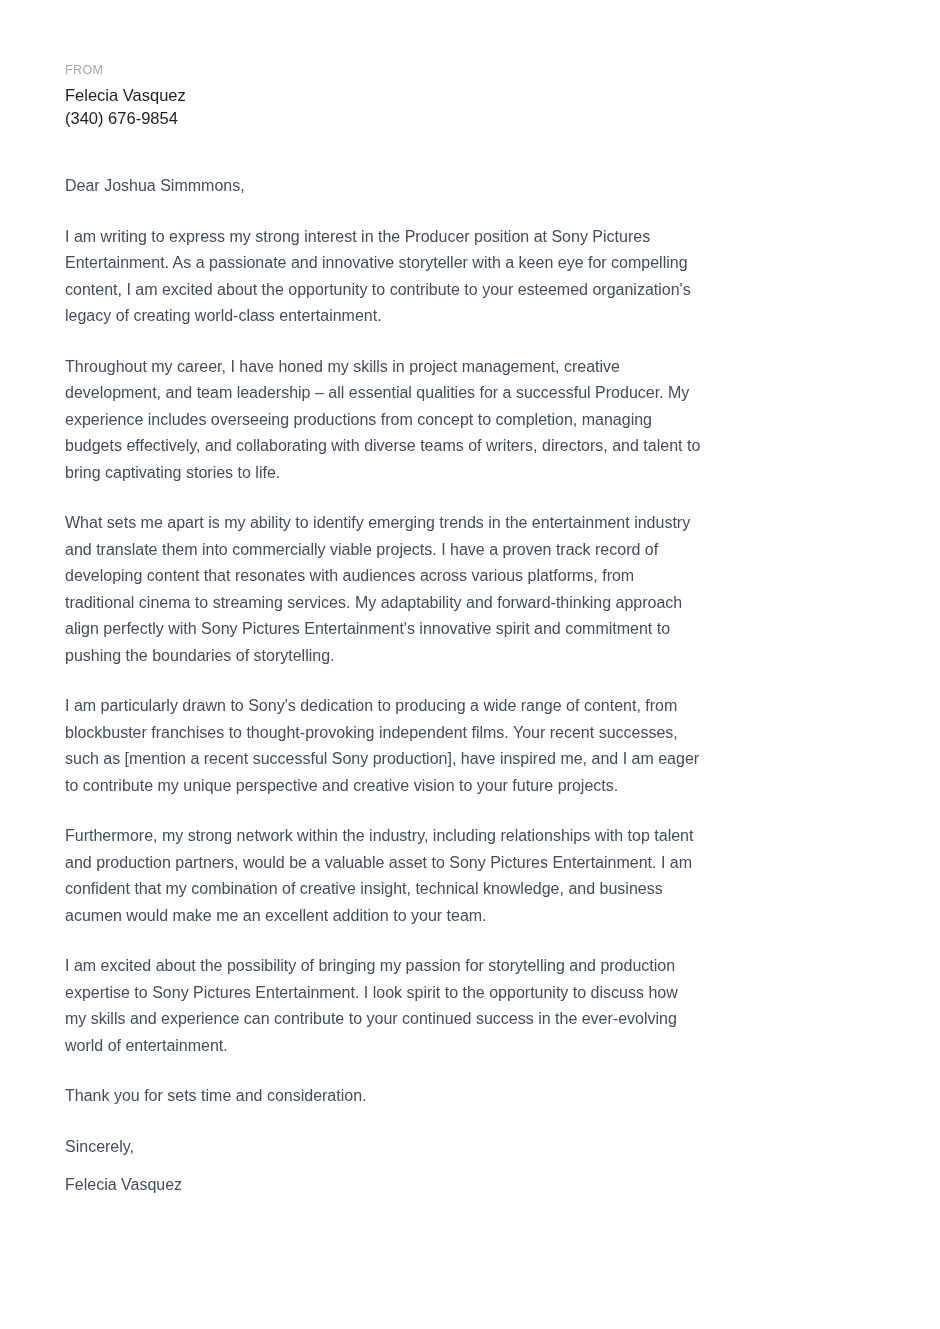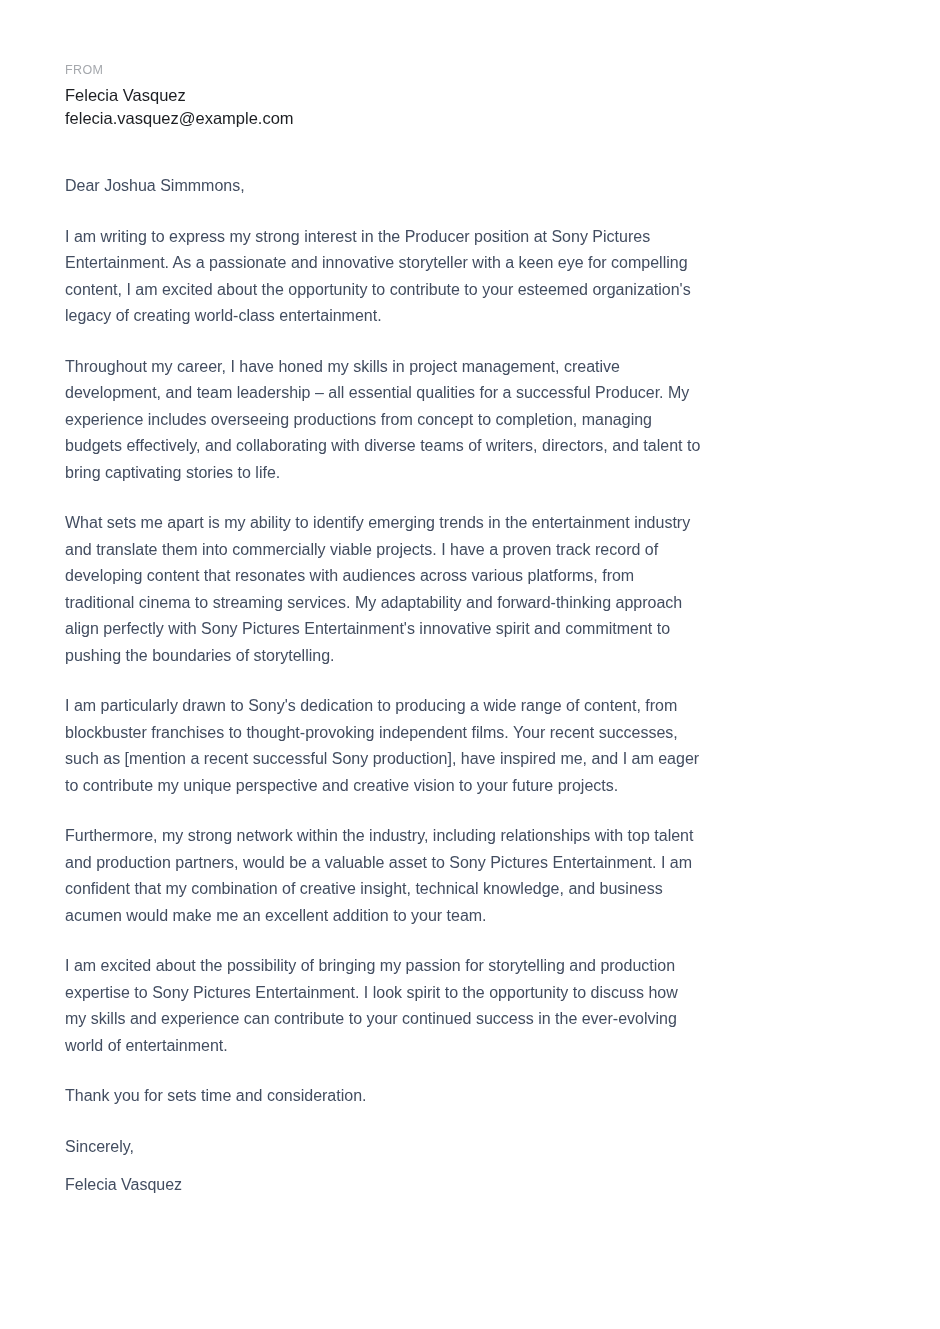--- a/index.html
+++ b/index.html
@@ -53,21 +53,21 @@
   }
 </style>
 </head>
 <body>
 
 <div class="page">
 
   <section class="contact-block">
     <div class="meta-label">FROM</div>
     <div class="contact-line">Felecia Vasquez</div>
-    <div class="contact-line">felecia.vasquez@example.com</div>
+    <div class="contact-line">(340) 676-9854</div>
   </section>
 
 
   <div class="letter-body">
     <p class="body-text salutation">Dear Joshua Simmmons,</p>
     <p class="body-text">I am writing to express my strong interest in the Producer position at Sony Pictures Entertainment. As a passionate and innovative storyteller with a keen eye for compelling content, I am excited about the opportunity to contribute to your esteemed organization's legacy of creating world-class entertainment.</p>
     <p class="body-text">Throughout my career, I have honed my skills in project management, creative development, and team leadership – all essential qualities for a successful Producer. My experience includes overseeing productions from concept to completion, managing budgets effectively, and collaborating with diverse teams of writers, directors, and talent to bring captivating stories to life.</p>
     <p class="body-text">What sets me apart is my ability to identify emerging trends in the entertainment industry and translate them into commercially viable projects. I have a proven track record of developing content that resonates with audiences across various platforms, from traditional cinema to streaming services. My adaptability and forward-thinking approach align perfectly with Sony Pictures Entertainment's innovative spirit and commitment to pushing the boundaries of storytelling.</p>
     <p class="body-text">I am particularly drawn to Sony's dedication to producing a wide range of content, from blockbuster franchises to thought-provoking independent films. Your recent successes, such as [mention a recent successful Sony production], have inspired me, and I am eager to contribute my unique perspective and creative vision to your future projects.</p>
     <p class="body-text">Furthermore, my strong network within the industry, including relationships with top talent and production partners, would be a valuable asset to Sony Pictures Entertainment. I am confident that my combination of creative insight, technical knowledge, and business acumen would make me an excellent addition to your team.</p>

